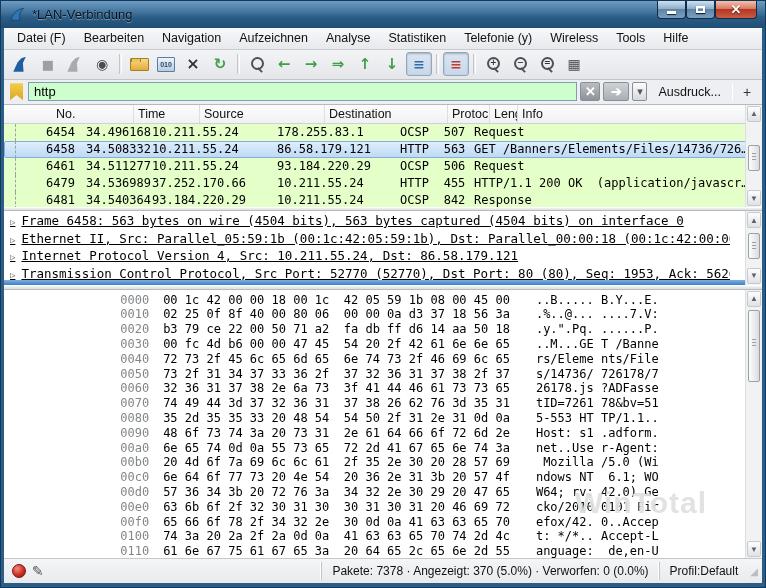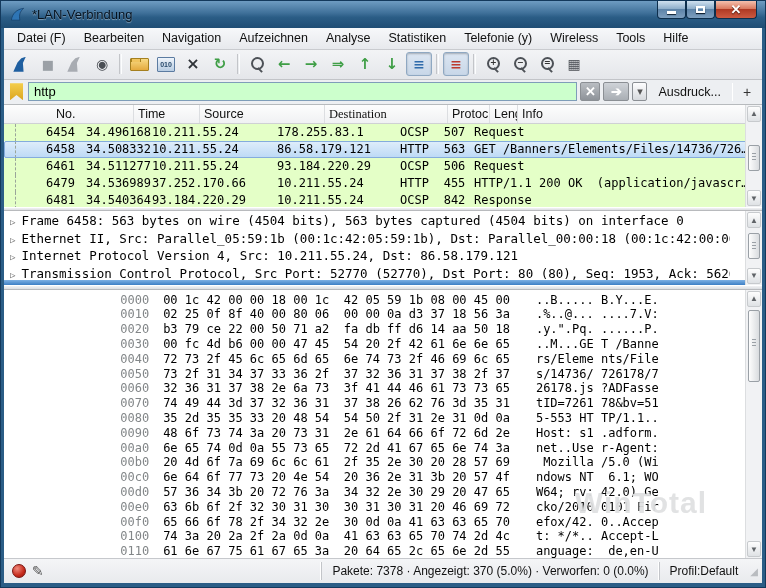--- a/index.html
+++ b/index.html
@@ -102,21 +102,21 @@
     background:#f1f2f4; border-left:1px solid #dcdee0; font-size:8px; color:#606468;
   }
   .sb-arrow { height:16px; display:flex; align-items:center; justify-content:center; border:1px solid #c7cacd; border-radius:2px; margin:1px; background:linear-gradient(#fdfdfd,#dfe2e5); cursor:pointer; }
   .sb-arrow.down { position:absolute; bottom:0; left:0; right:0; }
   .sb-thumb { position:absolute; left:2px; right:2px; border:1px solid #9aa0a6; border-radius:2px; background:linear-gradient(90deg,#fdfdfd,#d9dcdf); cursor:grab; }
   .sb-thumb::after { content:""; position:absolute; left:3px; right:3px; top:45%; height:1px; background:#9aa0a6; box-shadow:0 3px 0 #9aa0a6, 0 -3px 0 #9aa0a6; }
   
   .packet-list { height:103px; display:flex; flex-direction:column; }
   .pl-header { display:flex; height:19px; background:linear-gradient(#fdfdfd,#f0f1f3); border-bottom:1px solid #cfd1d4; font-size:12.5px; color:#111; flex:none;padding-left:48px; }
   .pl-header .hcell { padding:2px 0 0 4px; border-right:1px solid #dcdee1; overflow:hidden; white-space:nowrap; cursor:pointer; }
-  .h-no{width:82px; padding-left:10px;} .h-time{width:66px;} .h-src{width:125px;} .h-dst{width:123px;font-family:Liberation Serif, serif;}
+  .h-no{width:82px; padding-left:10px;} .h-time{width:66px;} .h-src{width:125px;} .h-dst{width:123px;}
   .h-proto{width:42px;} .h-len{width:28px; padding-left:2px;} .h-info{flex:1;}
   .pl-rows { flex:1; overflow:hidden; font-family:"DejaVu Sans Mono", monospace; font-size:12px; }
   .prow { display:flex; height:17px; line-height:17px; background:#e4ffc7; color:#000; white-space:pre; cursor:default; }
   .prow .cell { overflow:hidden; }
   .p-gutter{width:12px; border-right:1px dashed #9aa59a; flex:none;}
   .p-no{width:70px; text-align:right; padding-right:11px;} .p-time{width:66px;} .p-src{width:125px;} .p-dst{width:123px;}
   .p-proto{width:42px;} .p-len{width:28px; text-align:center; padding-right:3px;} .p-info{flex:1; padding-left:4px;}
   .prow.selected { background:linear-gradient(#e0eefb,#bcd9f5); outline:1px solid #84acdd; outline-offset:-1px; border-radius:2px; }
   
   .splitter { height:4px; background:linear-gradient(#f2f3f5,#dcdee1); border-top:1px solid #fff; border-bottom:1px solid #b8babd; flex:none; cursor:row-resize; }
@@ -364,21 +364,21 @@
       <div class="scrollbar">
         <div class="sb-arrow">▲</div>
         <div class="sb-thumb" style="top:40px; height:26px;"></div>
         <div class="sb-arrow down">▼</div>
       </div>
     </div>
 
     <div class="splitter"></div>
 
     <div class="pane details">
-      <div class="detail-rows" style="margin-right:32px;">
+      <div class="detail-rows" style="margin-right:32px;text-decoration:underline;">
 
       <div class="drow">Frame 6458: 563 bytes on wire (4504 bits), 563 bytes captured (4504 bits) on interface 0</div>
           <div class="drow">Ethernet II, Src: Parallel_05:59:1b (00:1c:42:05:59:1b), Dst: Parallel_00:00:18 (00:1c:42:00:00:18)</div>
           <div class="drow">Internet Protocol Version 4, Src: 10.211.55.24, Dst: 86.58.179.121</div>
           <div class="drow">Transmission Control Protocol, Src Port: 52770 (52770), Dst Port: 80 (80), Seq: 1953, Ack: 56263, L…</div>
         </div>
       <div class="detail-sel-strip"></div>
       <div class="scrollbar">
         <div class="sb-arrow">▲</div>
         <div class="sb-thumb" style="top:22px; height:26px;"></div>

